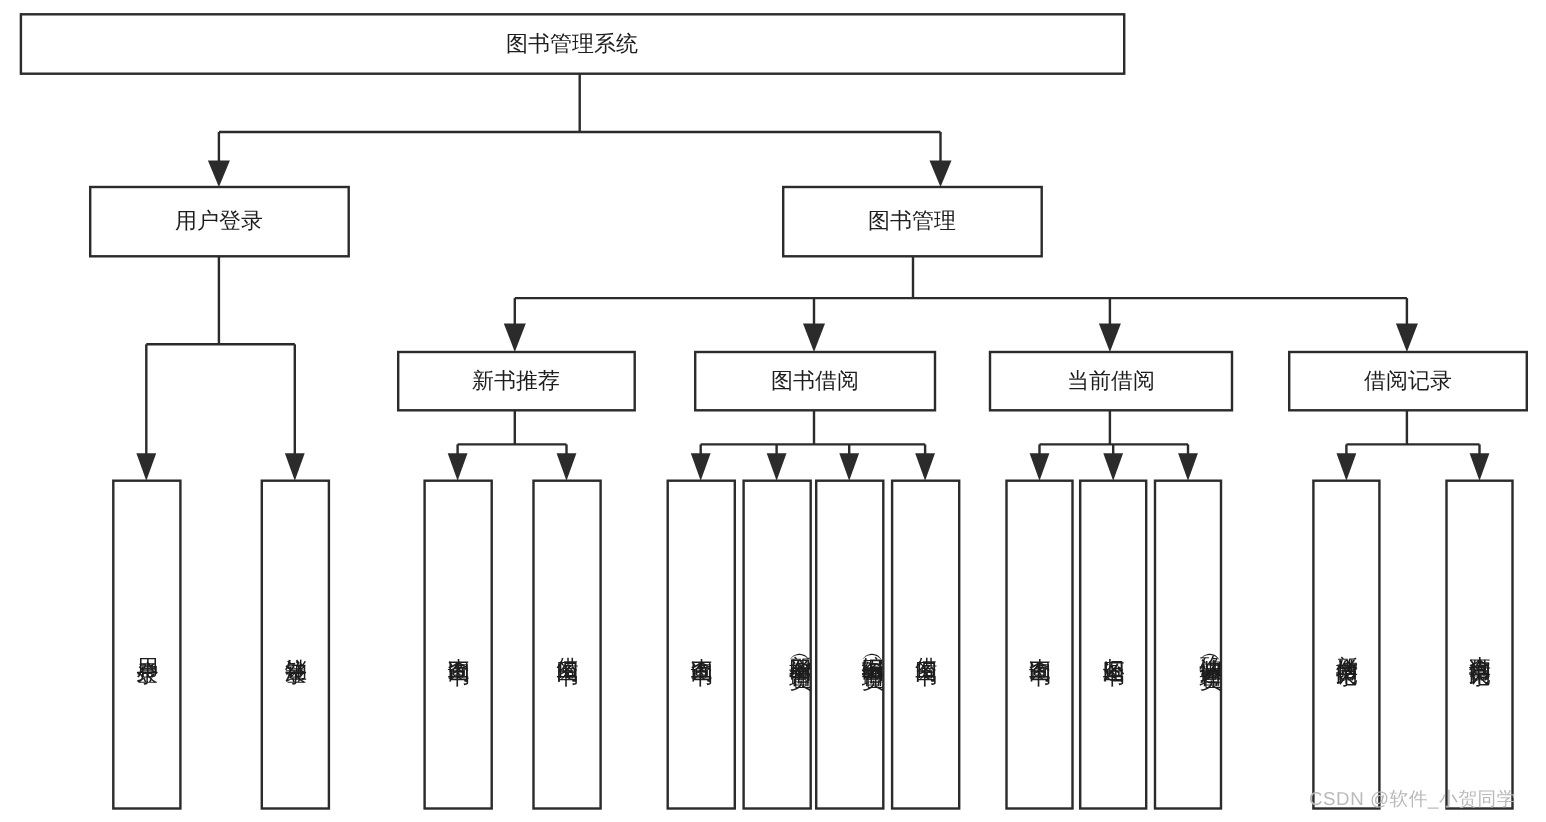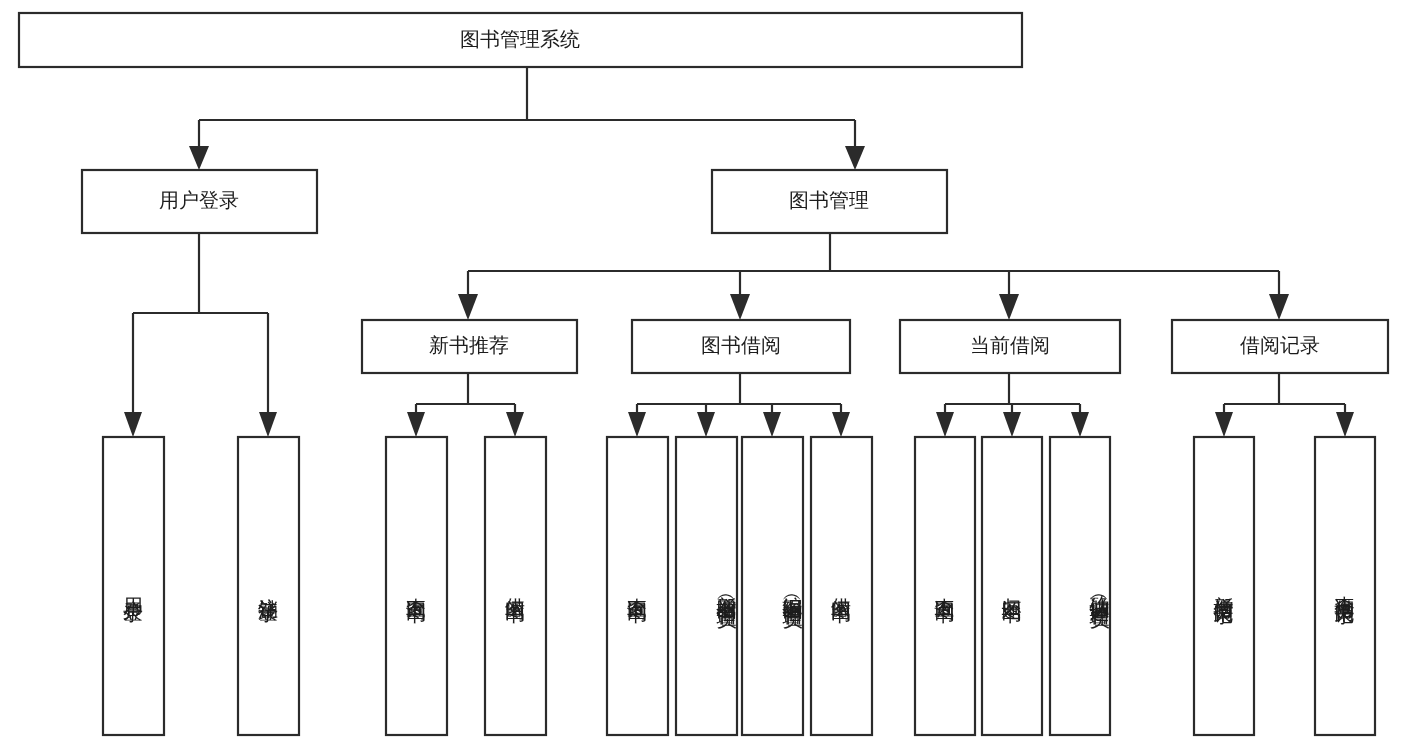--- a/index.html
+++ b/index.html
@@ -217,14 +217,15 @@
   <div class="node-label-v" style="left:742px;  top:437px; width:61px; height:298px; align-items:flex-start; padding-top:6px; box-sizing:border-box;">编辑图书（管理员）</div>
   <div class="node-label-v" style="left:811px;  top:437px; width:61px; height:298px;">借阅图书</div>
 
   <div class="node-label-v" style="left:915px;  top:437px; width:60px; height:298px;">查询图书</div>
   <div class="node-label-v" style="left:982px;  top:437px; width:60px; height:298px;">归还图书</div>
   <div class="node-label-v" style="left:1050px; top:437px; width:60px; height:298px; align-items:flex-start; padding-top:6px; box-sizing:border-box;">确认归还（管理员）</div>
 
   <div class="node-label-v" style="left:1194px; top:437px; width:60px; height:298px;">新增借阅记录</div>
   <div class="node-label-v" style="left:1315px; top:437px; width:60px; height:298px;">查询借阅记录</div>
 
+  <div class="watermark" style="left:1190px; top:715px;">CSDN @软件_小贺同学</div>
 
 </div>
 
 </body></html>

